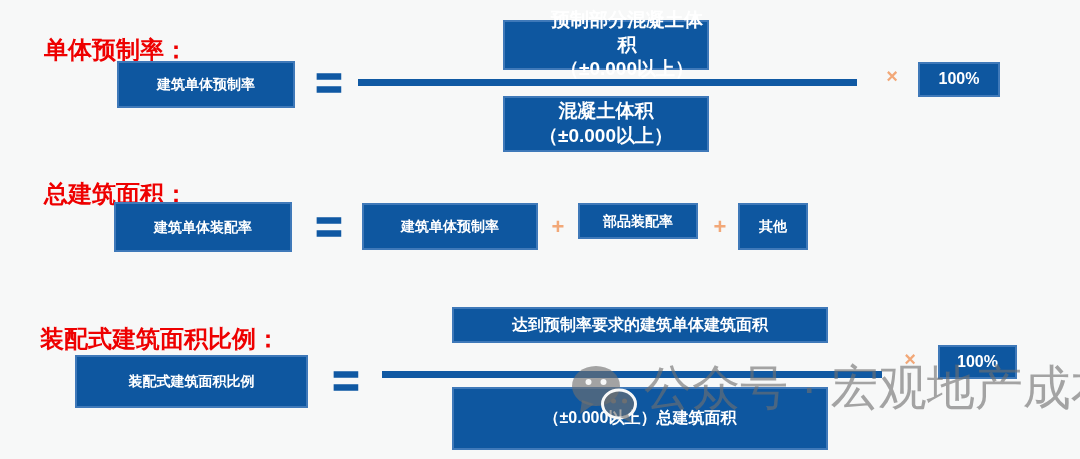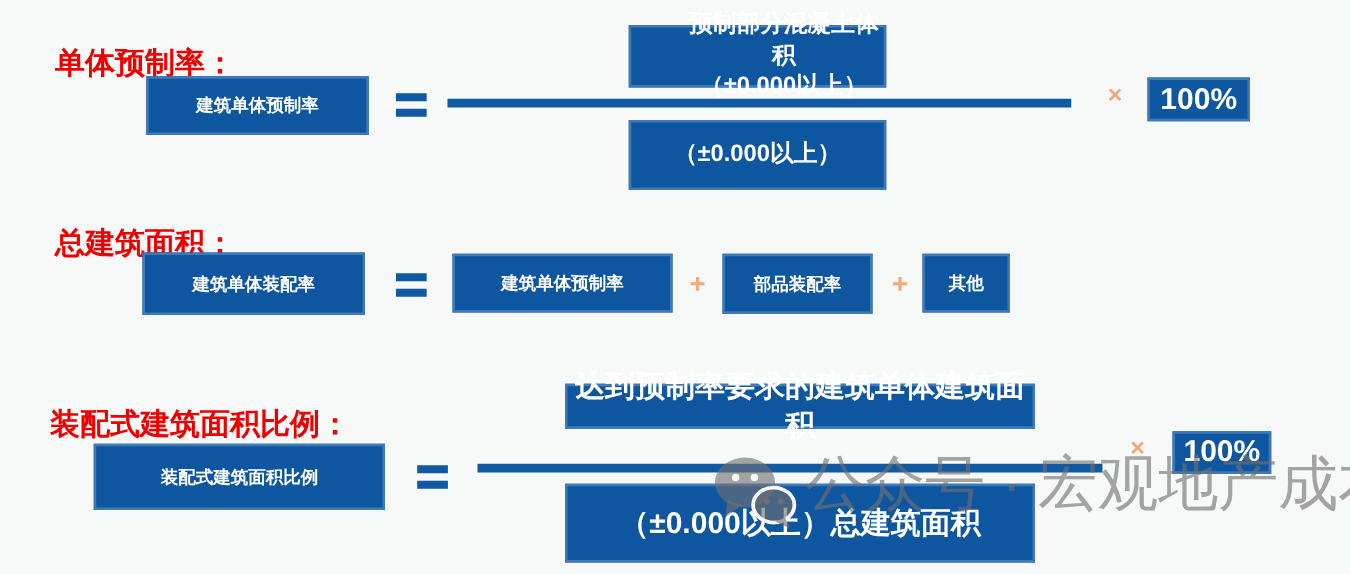--- a/index.html
+++ b/index.html
@@ -37,21 +37,21 @@
     background:#1059a3;
     height:7px;
   }
   .op{
     color:#f2a878;
     font-weight:bold;
     font-size:22px;
     display:flex;align-items:center;justify-content:center;
   }
   .fs21{font-size:14px;}
-  .fs20{font-size:24px;}
+  .fs20{font-size:16px;}
   .fs19{font-size:19px;}
   .watermark{
     display:flex;align-items:flex-start;
     pointer-events:none;
     z-index:50;
   }
   .wm-text{
     font-size:48px;
     color:rgba(112,112,112,0.62);
     white-space:nowrap;
@@ -71,20 +71,21 @@
 <div class="abs eq" style="left:305px;top:58px;width:48px;height:50px;">=</div>
 
 <div class="abs bluebox fs19" style="left:503px;top:20px;width:206px;height:50px;padding-left:42px;">
   <span>预制部分混凝土体积</span>
   <span>（±0.000以上）</span>
 </div>
 
 <div class="abs fline" style="left:358px;top:79px;width:499px;"></div>
 
 <div class="abs bluebox fs19" style="left:503px;top:96px;width:206px;height:56px;">
+  <span>混凝土体积</span>
   <span>（±0.000以上）</span>
 </div>
 
 <div class="abs op" style="left:880px;top:62px;width:24px;height:28px;font-size:20px;">×</div>
 
 <div class="abs bluebox fs20" style="left:918px;top:62px;width:82px;height:35px;">
   <span>100%</span>
 </div>
 
 <div class="abs redlabel" style="left:44px;top:178px;">总建筑面积：</div>
@@ -94,21 +95,21 @@
 </div>
 
 <div class="abs eq" style="left:305px;top:202px;width:48px;height:50px;">=</div>
 
 <div class="abs bluebox fs21" style="left:362px;top:203px;width:176px;height:47px;">
   <span>建筑单体预制率</span>
 </div>
 
 <div class="abs op" style="left:546px;top:203px;width:24px;height:47px;">+</div>
 
-<div class="abs bluebox fs21" style="left:578px;top:203px;width:120px;height:48px;">
+<div class="abs bluebox fs21" style="left:578px;top:203px;width:120px;height:36px;">
   <span>部品装配率</span>
 </div>
 
 <div class="abs op" style="left:708px;top:203px;width:24px;height:47px;">+</div>
 
 <div class="abs bluebox fs21" style="left:738px;top:203px;width:70px;height:47px;">
   <span>其他</span>
 </div>
 
 <div class="abs redlabel" style="left:40px;top:323px;">装配式建筑面积比例：</div>

